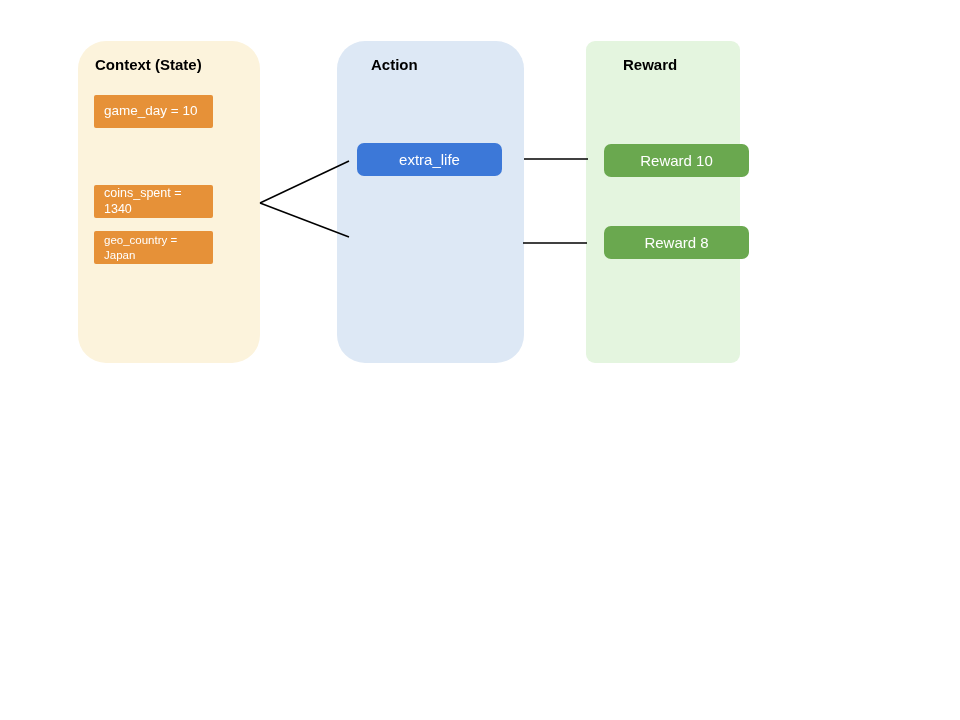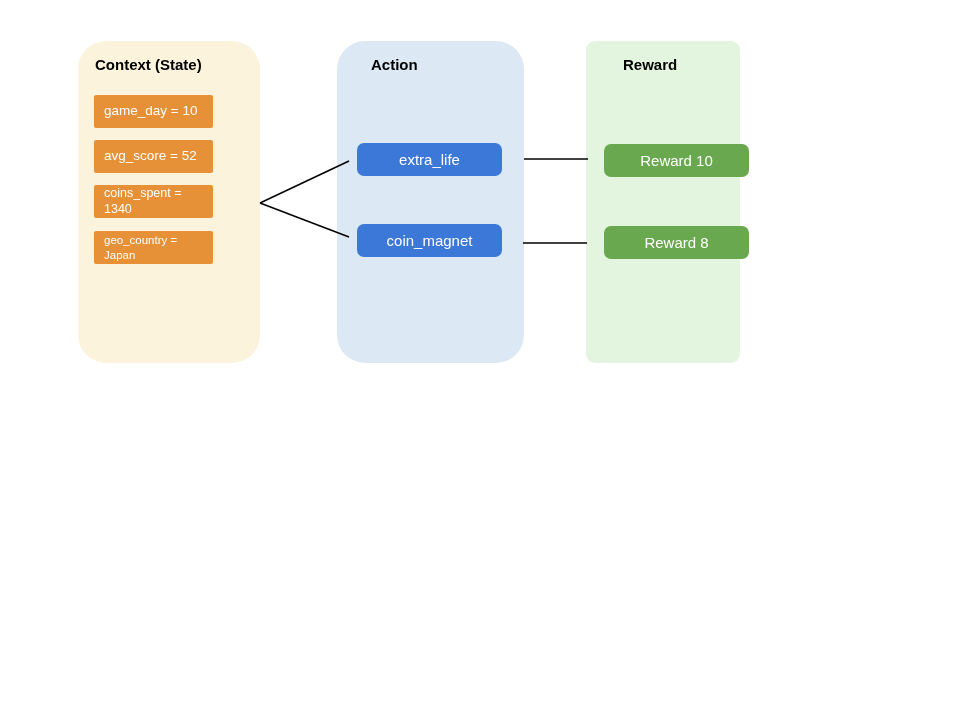--- a/index.html
+++ b/index.html
@@ -103,29 +103,27 @@
   }
 </style>
 </head>
 <body>
 
 <div class="canvas">
 
   <section class="panel panel-context">
     <h2>Context (State)</h2>
     <div class="chip ctx-chip c1">game_day = 10</div>
-    <div class="chip ctx-chip c2">avg_score = 52</div>
     <div class="chip ctx-chip c3">coins_spent = 1340</div>
     <div class="chip ctx-chip c4">geo_country = Japan</div>
   </section>
 
   <section class="panel panel-action">
     <h2>Action</h2>
     <div class="chip act-chip a1">extra_life</div>
-    <div class="chip act-chip a2">coin_magnet</div>
   </section>
 
   <section class="panel panel-reward">
     <h2>Reward</h2>
     <div class="chip rew-chip r1">Reward 10</div>
     <div class="chip rew-chip r2">Reward 8</div>
   </section>
 
   <svg class="edges" viewBox="0 0 960 720">
     <line x1="260" y1="203" x2="349" y2="161"></line>

